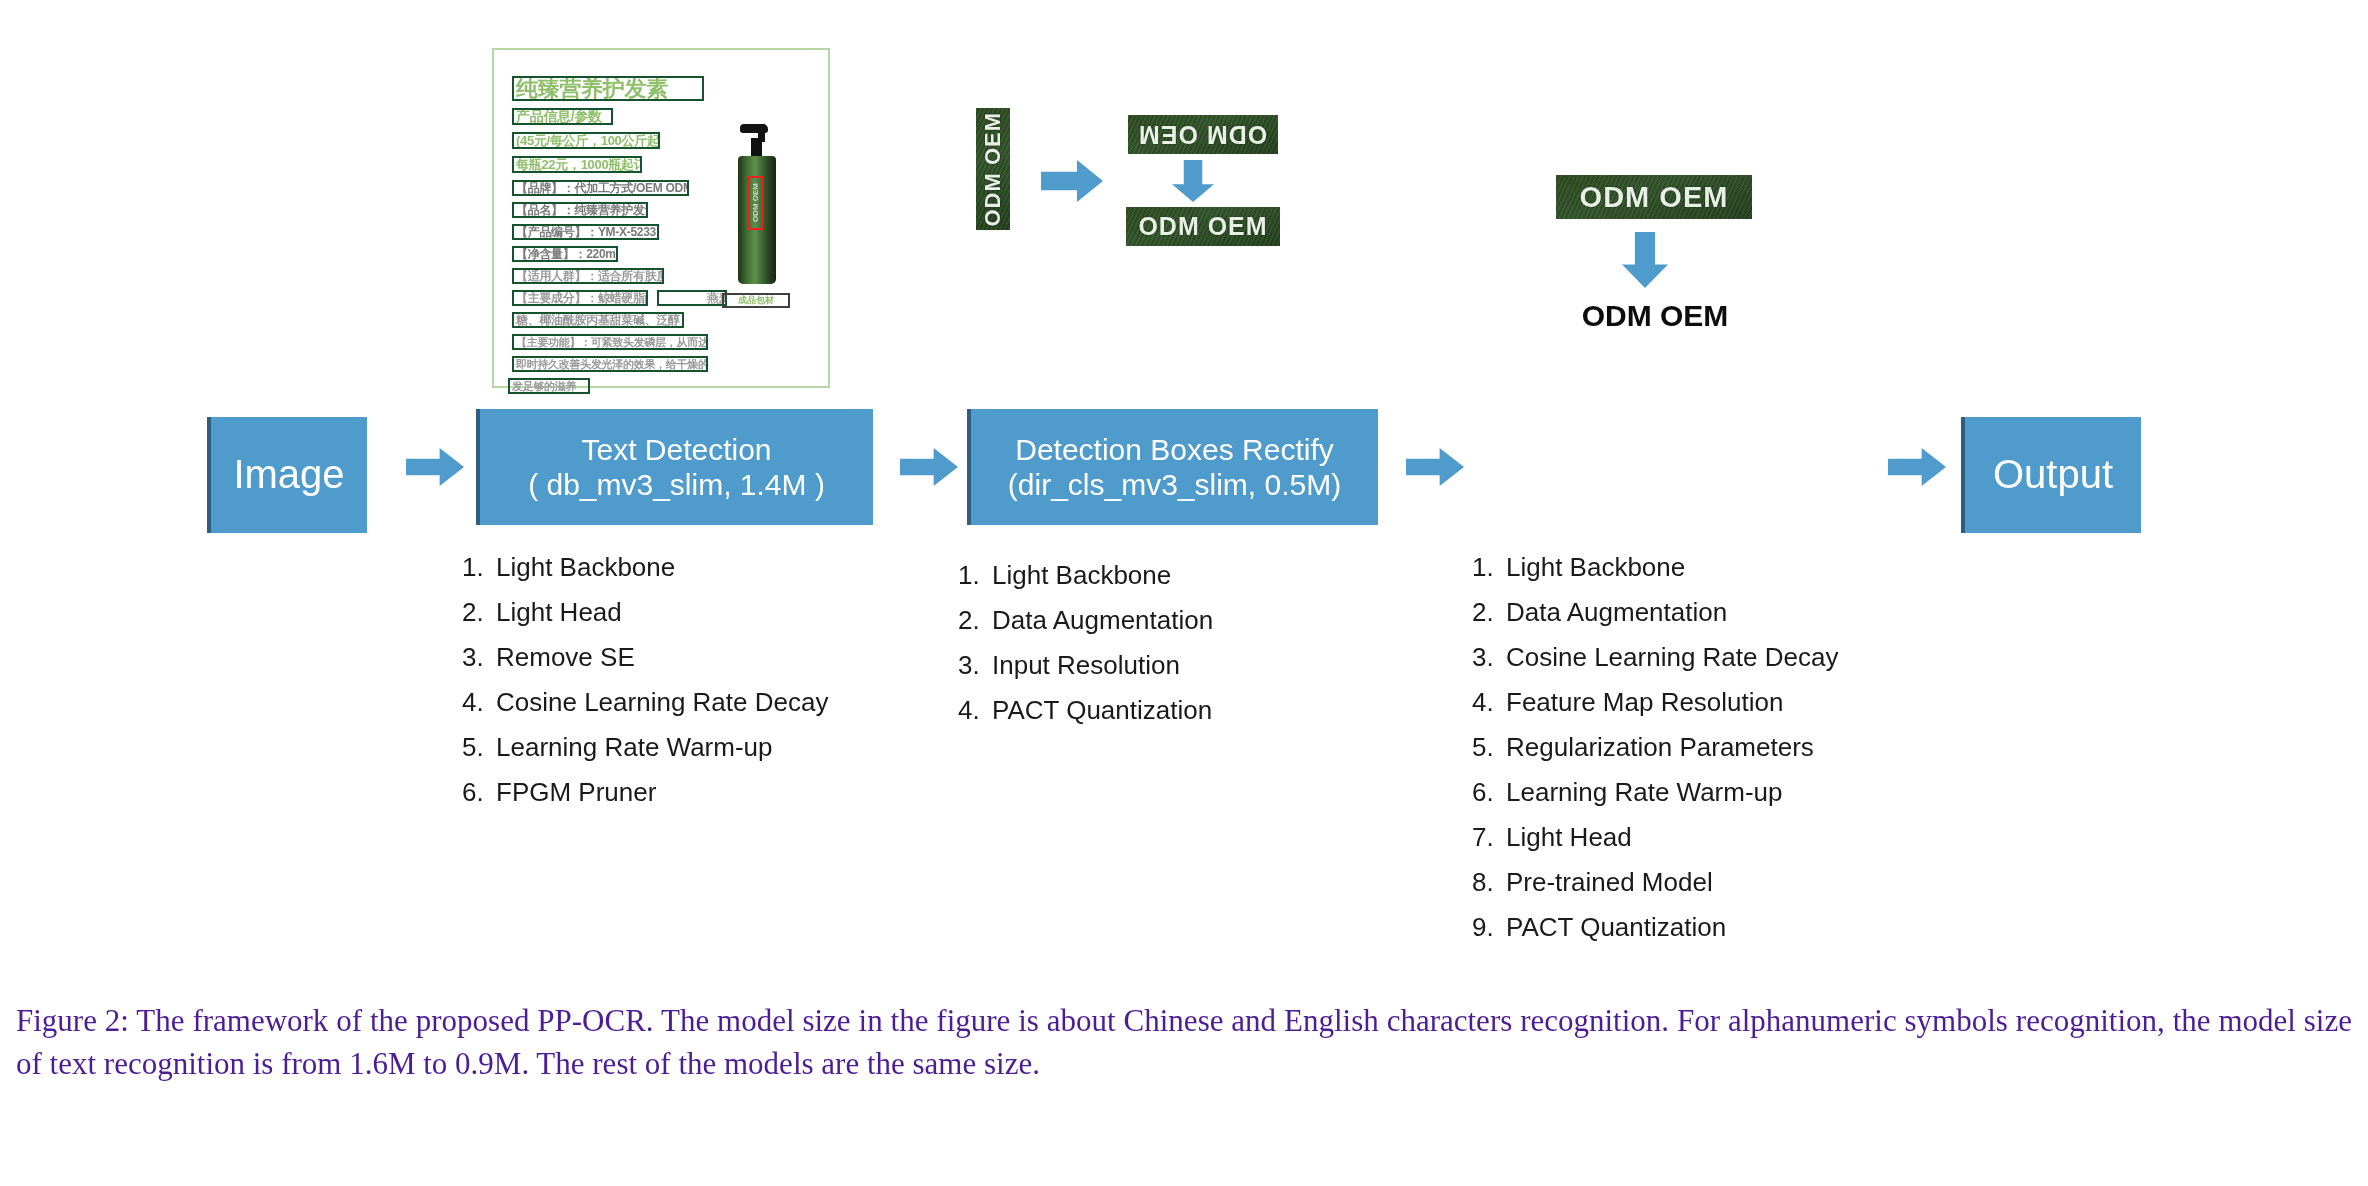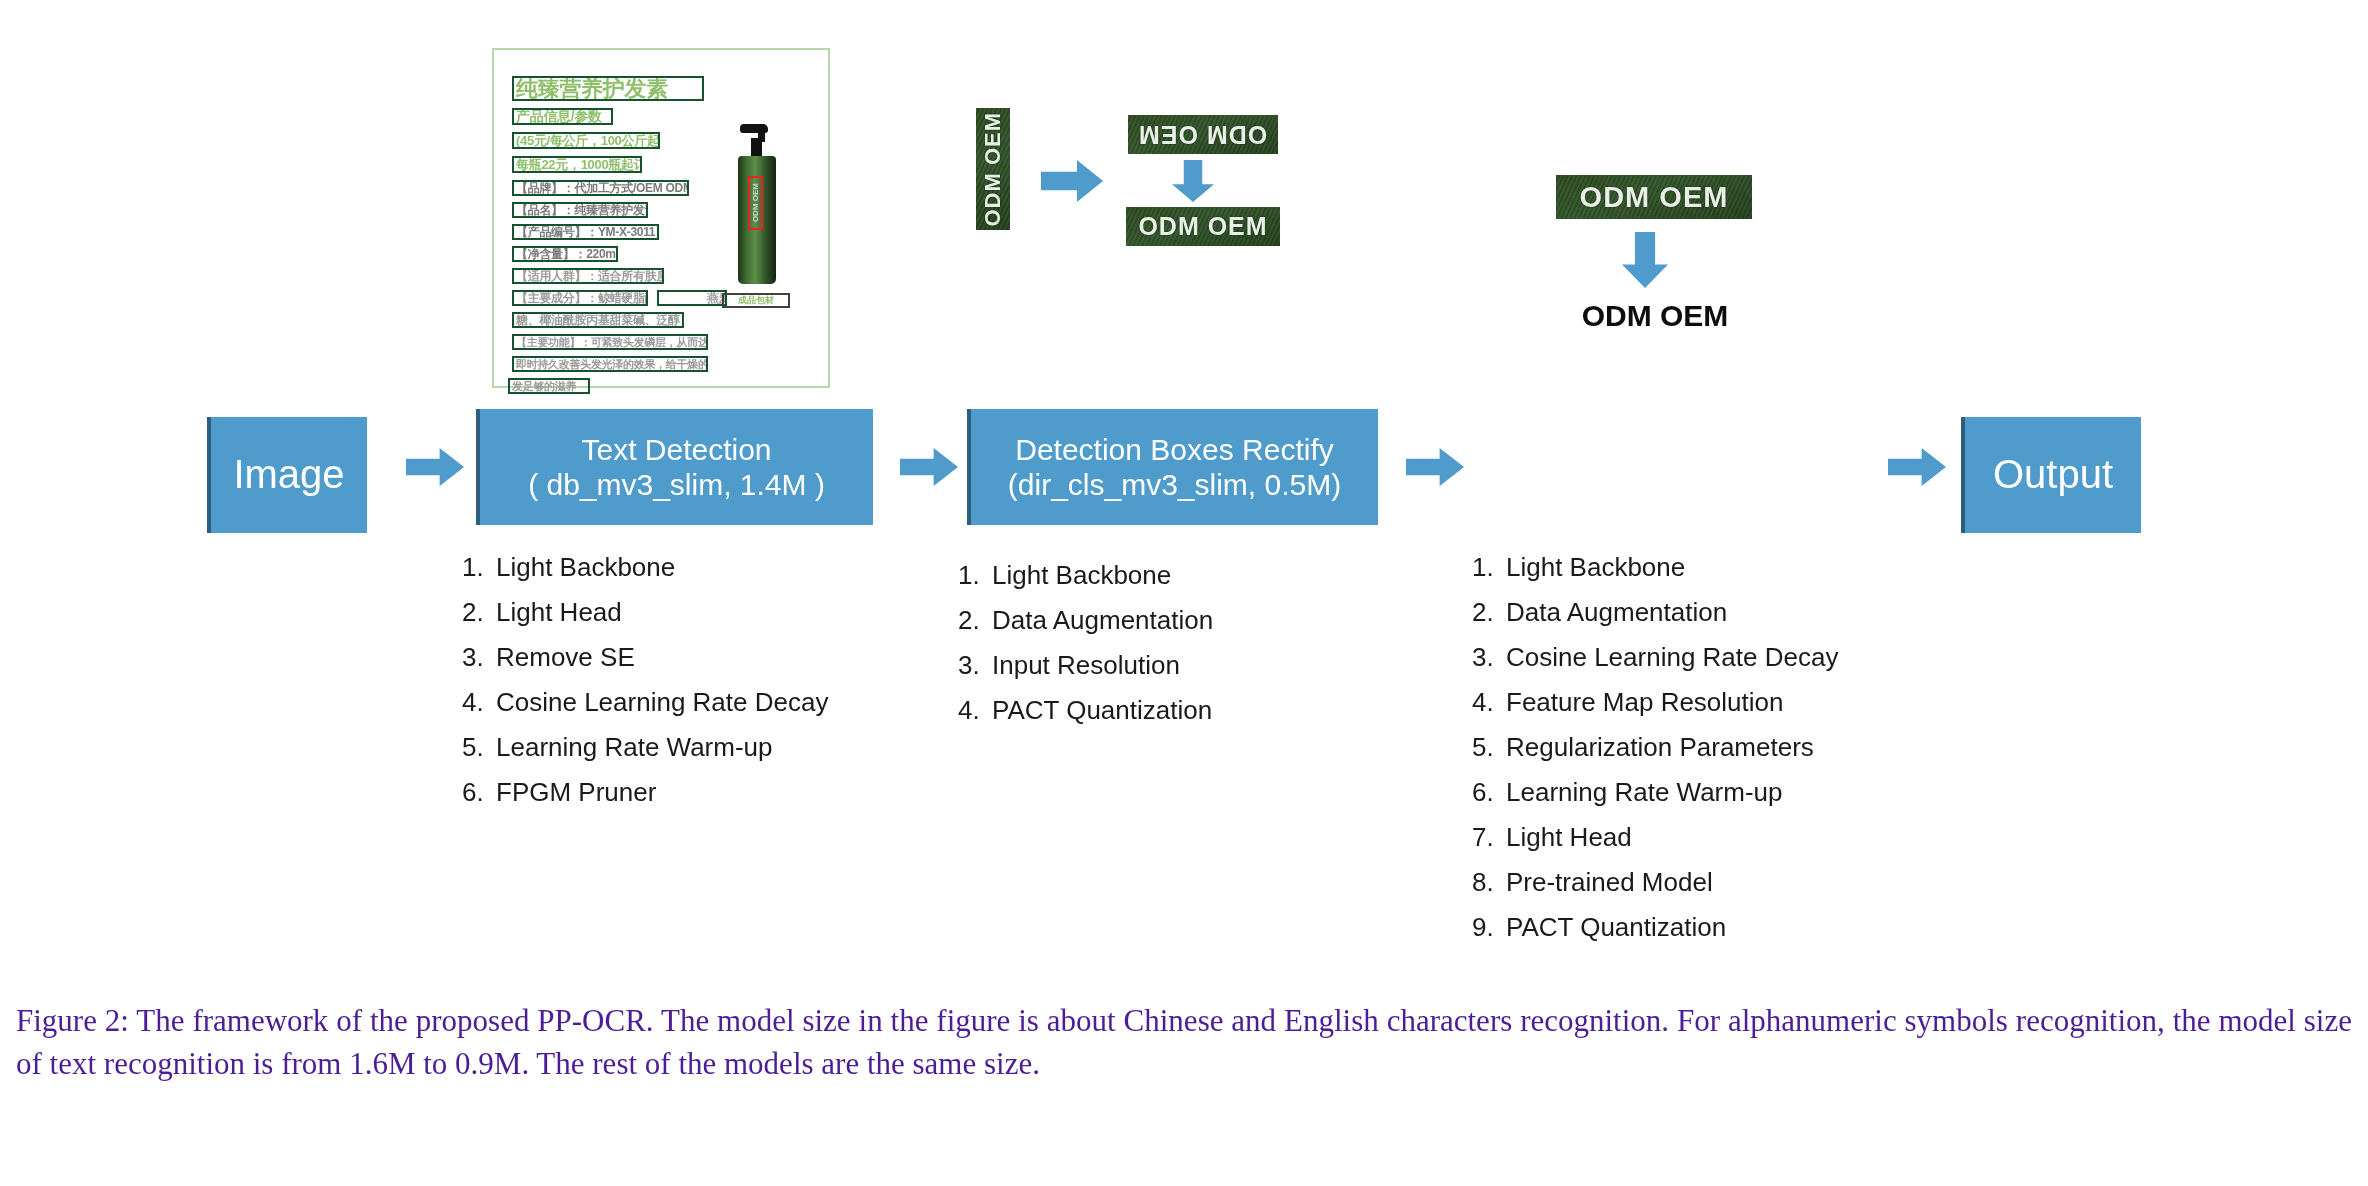--- a/index.html
+++ b/index.html
@@ -280,21 +280,21 @@
         <div class="det-box" style="left: 18px; top: 106px; width: 130px; height: 17px; font-size: 13px;">
           <span>每瓶22元，1000瓶起订)</span>
         </div>
         <div class="det-box mix" style="left: 18px; top: 130px; width: 177px; height: 16px; font-size: 12px;">
           <span>【品牌】：代加工方式/OEM ODM</span>
         </div>
         <div class="det-box mix" style="left: 18px; top: 152px; width: 136px; height: 16px; font-size: 12px;">
           <span>【品名】：纯臻营养护发素</span>
         </div>
         <div class="det-box mix" style="left: 18px; top: 174px; width: 147px; height: 16px; font-size: 12px;">
-          <span>【产品编号】：YM-X-3011</span>
+          <span>【产品编号】：YM-X-5233</span>
         </div>
         <div class="det-box mix" style="left: 18px; top: 196px; width: 106px; height: 16px; font-size: 12px;">
           <span>【净含量】：220ml</span>
         </div>
         <div class="det-box gray" style="left: 18px; top: 218px; width: 152px; height: 16px; font-size: 12px;">
           <span>【适用人群】：适合所有肤质</span>
         </div>
         <div class="det-box gray" style="left: 18px; top: 240px; width: 136px; height: 16px; font-size: 12px;">
           <span>【主要成分】：鲸蜡硬脂醇</span>
         </div>

